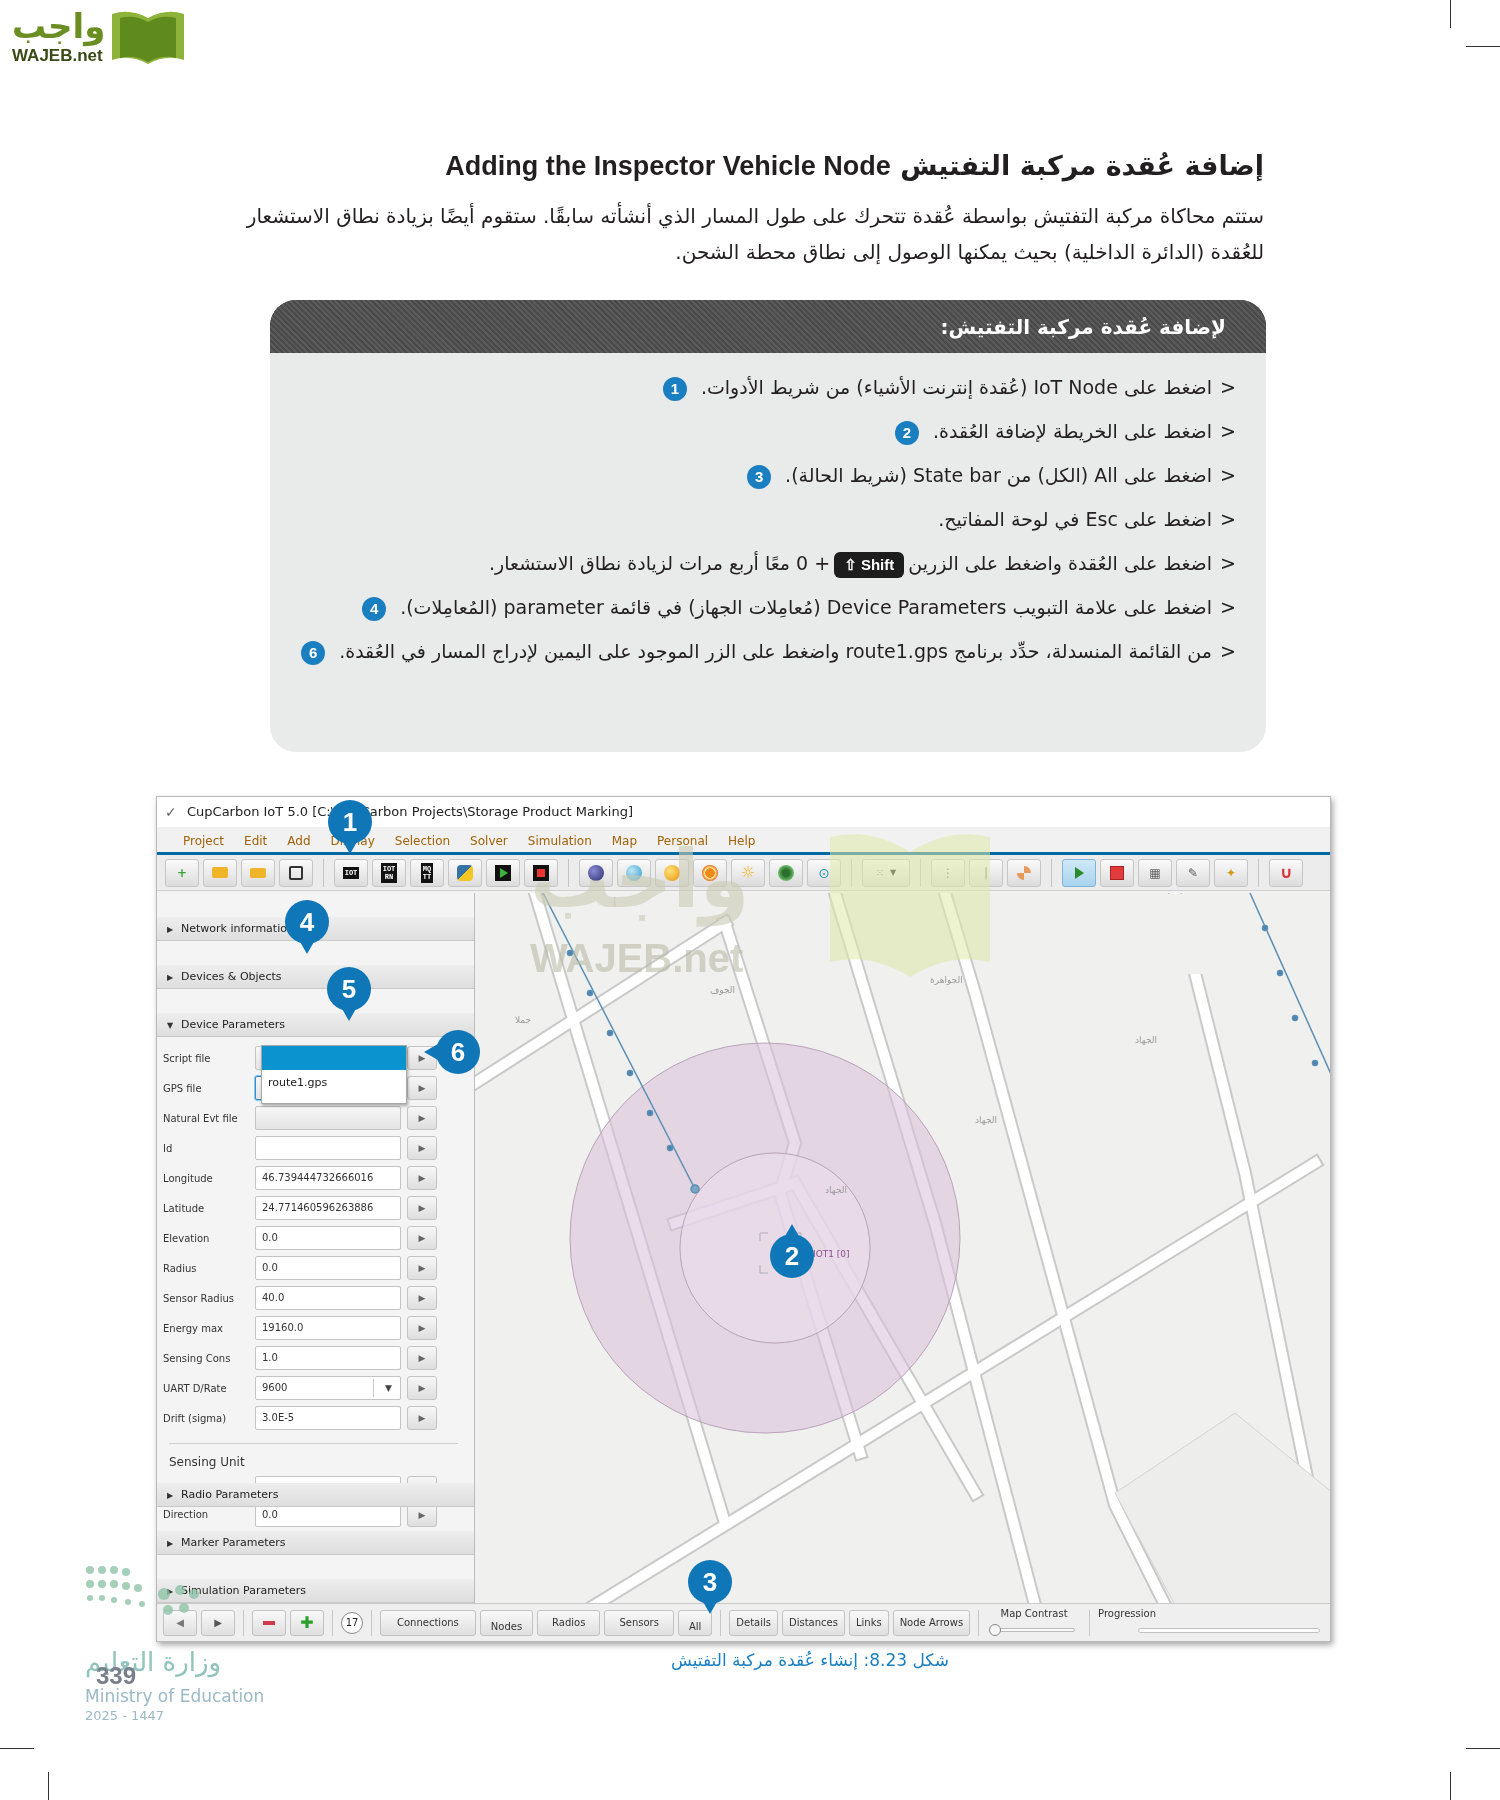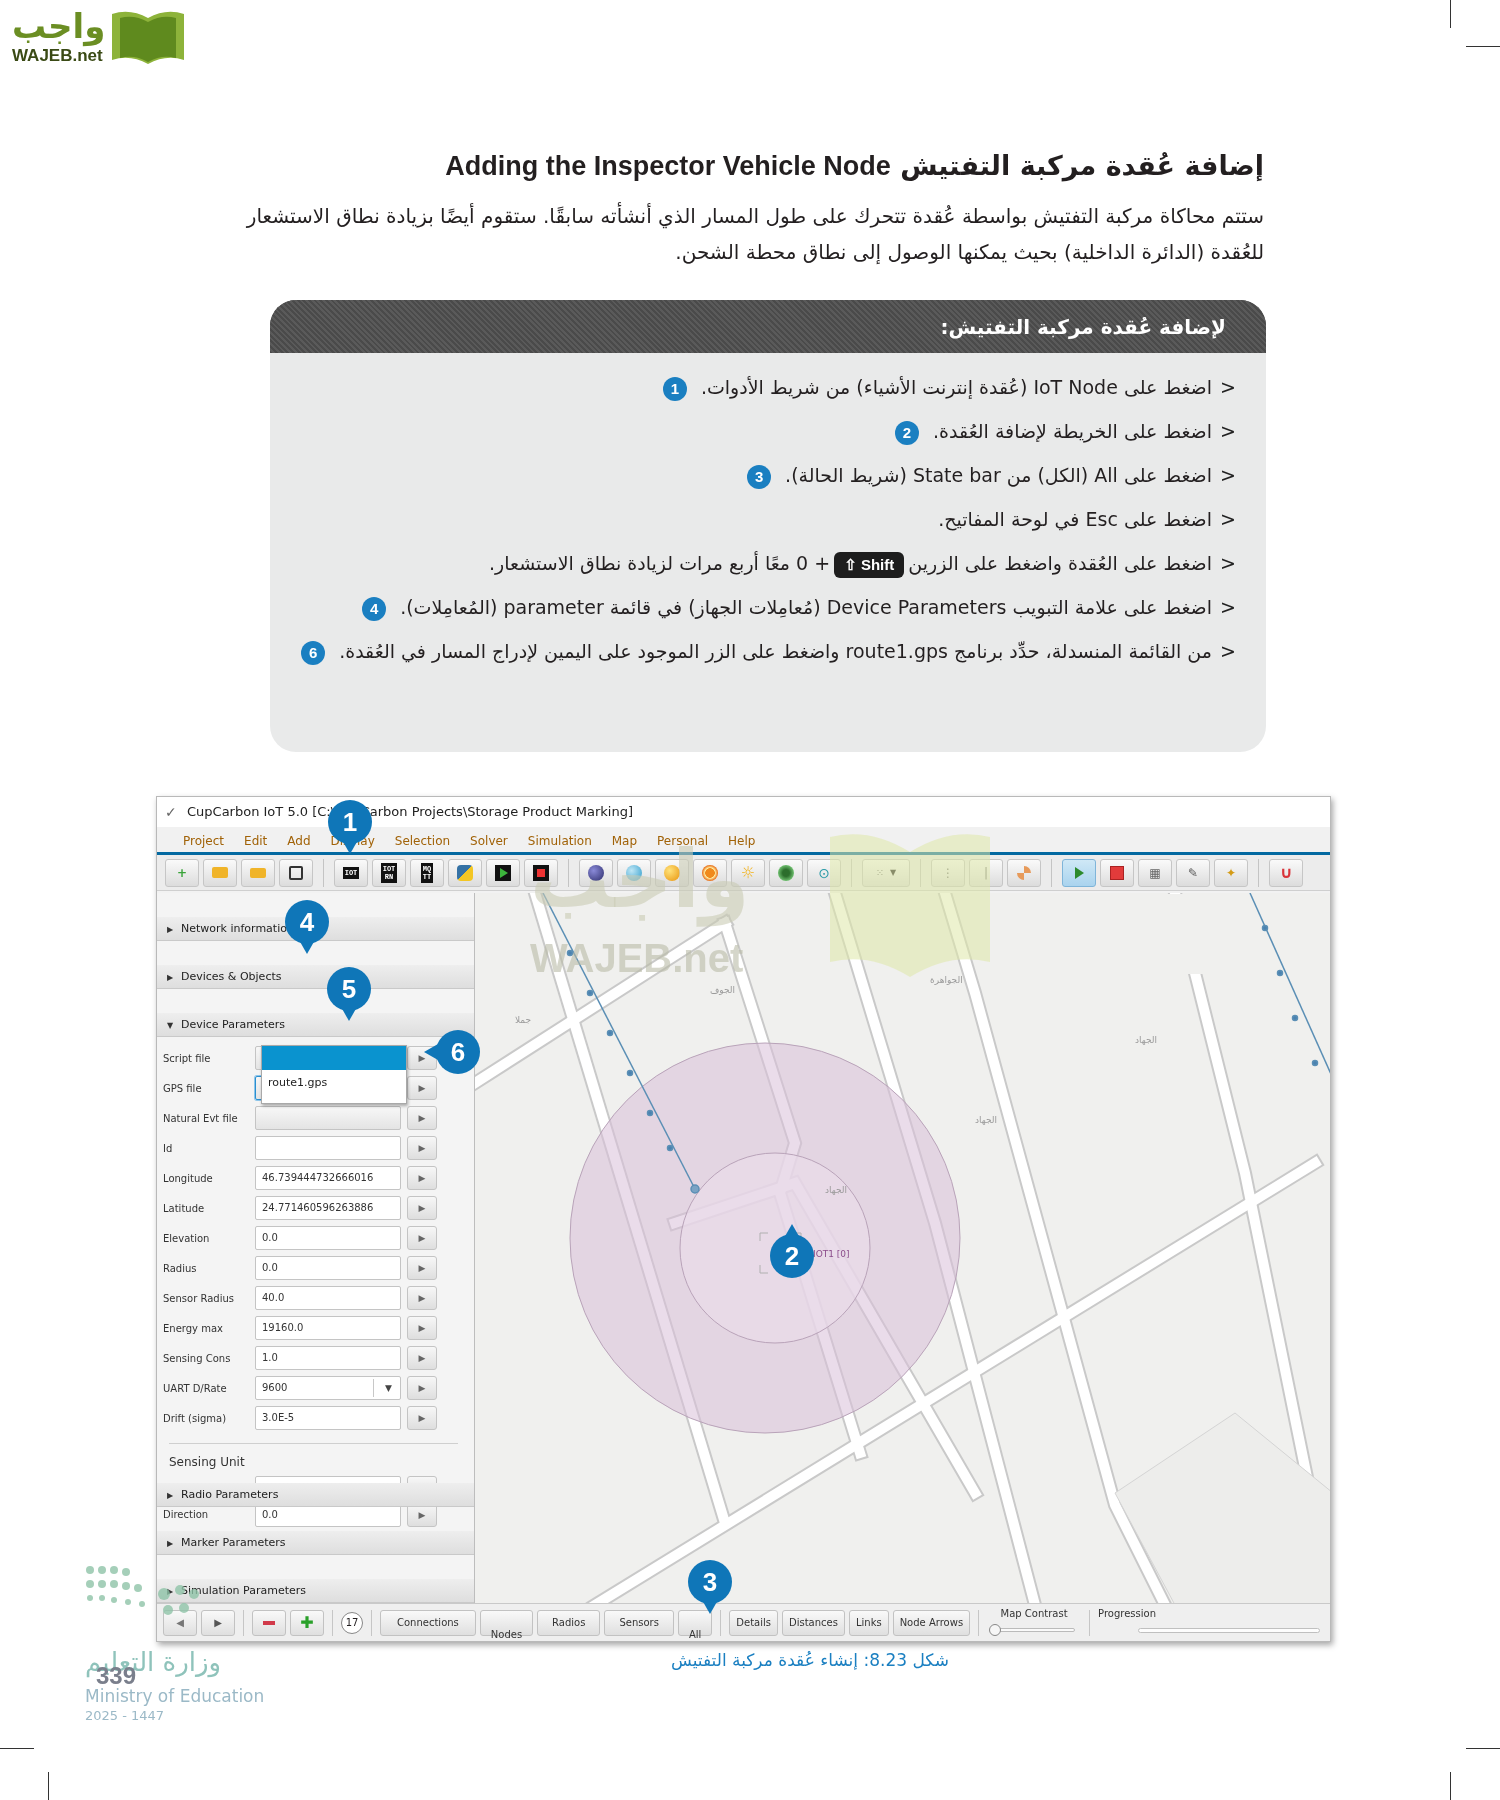--- a/index.html
+++ b/index.html
@@ -58,21 +58,21 @@
   .dropdown { position: absolute; left: 104px; top: 152px; width: 146px; height: 59px; background: #fff; border: 1px solid #a9a9a9; box-shadow: 1px 2px 3px rgba(0,0,0,0.3); z-index: 5; }
   .dropdown .sel { height: 24px; background: #0a93cf; }
   .dropdown .opt { height: 26px; font-size: 11px; line-height: 26px; padding-left: 6px; color: #222; }
   .divider { height: 1px; background: #cfcfcf; margin: 10px 8px 6px 6px; }
   .section-title { font-size: 12px; color: #333; padding-left: 6px; height: 24px; line-height: 24px; }
   .bottom-accs { position: absolute; left: 0; right: 0; bottom: 0; }
 
   .map { flex: 1; position: relative; background: #f0f0ee; overflow: hidden; }
 
   .statusbar { position: absolute; left: 0; right: 0; bottom: 0; height: 38px; background: #efefef; border-top: 1px solid #c9c9c9; display: flex; align-items: center; padding-left: 6px; gap: 4px; font-size: 10px; }
-  .sb { height: 26px; border: 1px solid #c2c2c2; border-radius: 3px; background: linear-gradient(#f9f9f9,#dfdfdf); padding: 12px 10px; line-height: 24px; color: #333; white-space: nowrap; }
+  .sb { height: 26px; border: 1px solid #c2c2c2; border-radius: 3px; background: linear-gradient(#f9f9f9,#dfdfdf); padding: 4px 10px; line-height: 24px; color: #333; white-space: nowrap; }
   .sb.sq { width: 34px; padding: 0; text-align: center; }
   .sb-sep { width: 1px; height: 26px; background: #c6c6c6; margin: 0 4px; }
   .counter { width: 22px; height: 22px; border-radius: 11px; border: 1px solid #888; background: #fff; font-size: 10px; text-align: center; line-height: 20px; }
   .slider-wrap { width: 94px; position: relative; height: 30px; }
   .slider-wrap .t { font-size: 10px; text-align: center; color: #333; }
   .slider-wrap .track { position: absolute; left: 6px; right: 6px; top: 20px; height: 4px; border: 1px solid #bbb; border-radius: 2px; background: #fafafa; }
   .slider-wrap .knob { position: absolute; left: 2px; top: 16px; width: 12px; height: 12px; border-radius: 6px; border: 1px solid #888; background: #f6f6f6; }
   .prog { flex: 1; position: relative; height: 30px; }
   .prog .t { font-size: 10px; text-align: left; color: #333; }
   .prog .bar { position: absolute; left: 40px; right: 10px; top: 20px; height: 5px; border: 1px solid #c0c0c0; border-radius: 3px; background: #fdfdfd; }

